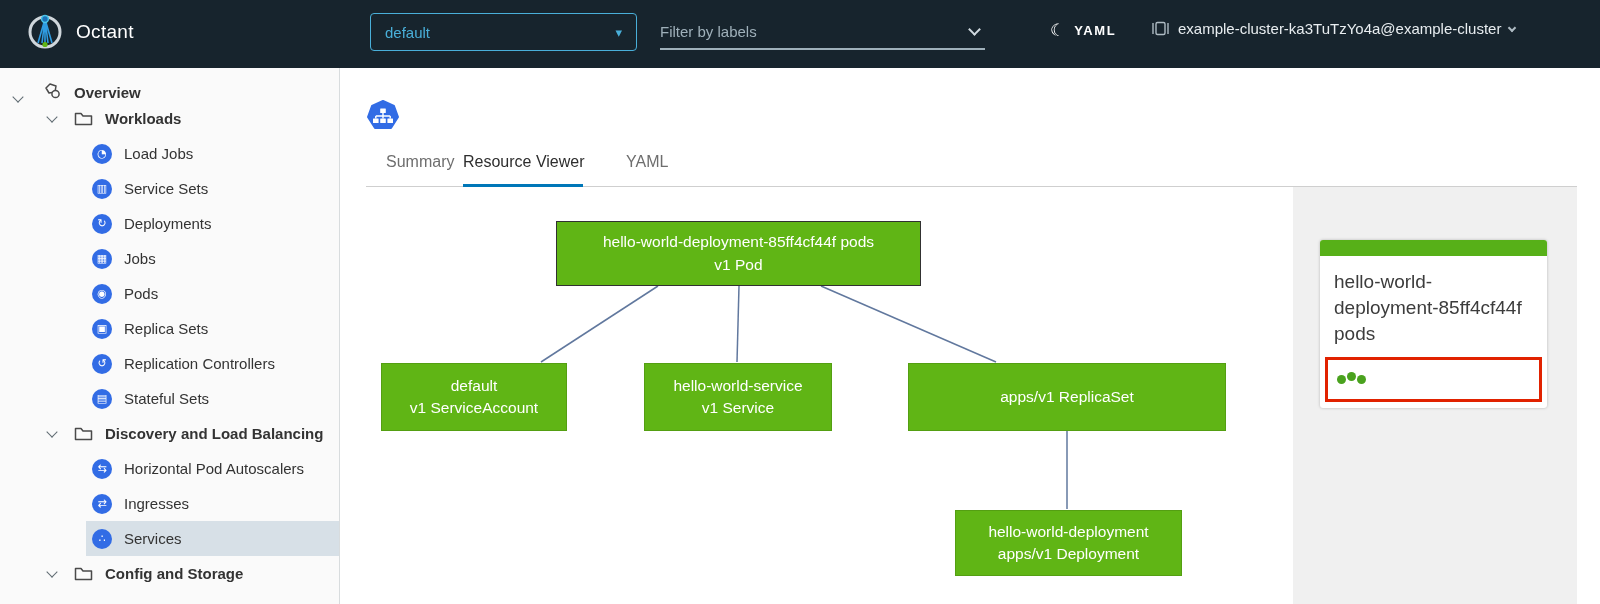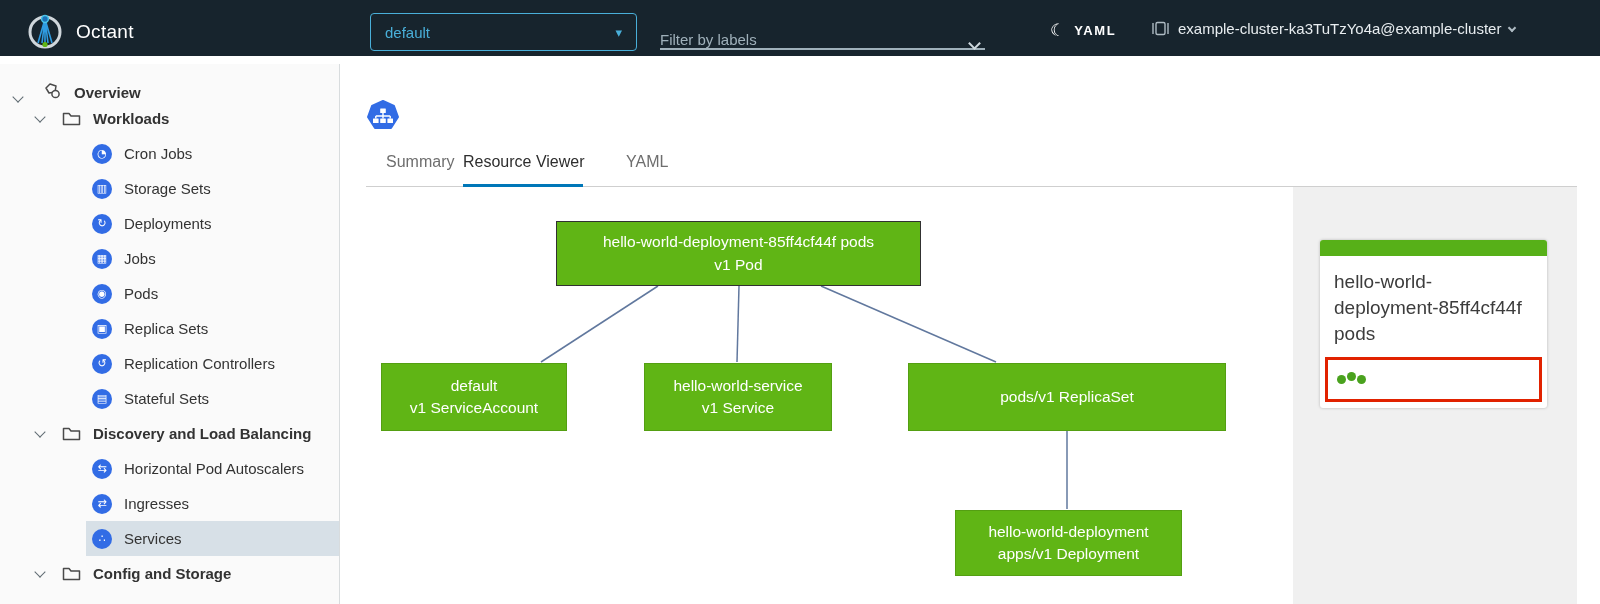--- a/index.html
+++ b/index.html
@@ -1,34 +1,34 @@
 <!DOCTYPE html>
 <html><head>
 <meta charset="utf-8">
 <style>
   * { margin:0; padding:0; box-sizing:border-box; }
   html,body { width:1600px; height:604px; overflow:hidden;
     font-family:"Liberation Sans", sans-serif; background:#fff; }
   body { position:relative; }
 
   
-  .header { position:absolute; left:0; top:0; width:1600px; height:56px;
+  .header { position:absolute; left:0; top:0; width:1600px; height:68px;
     background:#17242d; z-index:5; }
   .brand { position:absolute; left:26px; top:13px; display:flex; align-items:center; }
   .logo { width:38px; height:38px; }
   .brand-label { color:#fff; font-size:19px; margin-left:12px; letter-spacing:.3px; }
 
   .ns-select { position:absolute; left:370px; top:13px; width:267px; height:38px;
     border:1px solid #49afd9; border-radius:4px; display:flex; align-items:center;
     padding:0 14px; cursor:pointer; }
   .ns-value { color:#49afd9; font-size:15px; flex:1; }
   .ns-caret { color:#49afd9; font-size:13px; }
 
   .filter { position:absolute; left:660px; top:14px; width:325px; height:36px;
-    border-bottom:2px solid #9fb0ba; display:flex; align-items:flex-end; }
+    border-bottom:2px solid #9fb0ba; display:flex; align-items:center; }
   .filter input { flex:1; background:transparent; border:none; outline:none;
     font-size:15px; color:#dfe7ec; font-family:"Liberation Sans",sans-serif; }
   .filter input::placeholder { color:#9fb0ba; opacity:1; }
   .chev-down { width:9px; height:9px; border-right:2px solid #cfd9df;
     border-bottom:2px solid #cfd9df; transform:rotate(45deg); margin:-4px 6px 0 0; }
 
   .theme-toggle { position:absolute; left:1050px; top:20px; display:flex;
     align-items:center; color:#fff; cursor:pointer; }
   .moon { font-size:17px; margin-right:9px; }
   .theme-label { font-size:13px; font-weight:bold; letter-spacing:1.6px; }
@@ -44,21 +44,21 @@
   .sidebar { position:absolute; left:0; top:64px; width:340px; height:540px;
     background:#fafafa; border-right:1px solid #d8dcde; z-index:4; padding-top:2px; }
   .srow { height:35px; display:flex; align-items:center; font-size:15px;
     color:#333; cursor:pointer; white-space:nowrap; }
   .srow.group { font-weight:bold; }
   .tree-chev { width:8px; height:8px; border-right:1.5px solid #5f6b72;
     border-bottom:1.5px solid #5f6b72; transform:rotate(45deg);
     margin:-4px 0 0 0; flex:none; }
   .lvl0 { padding-left:14px;align-items:flex-end; }
   .lvl0 .tree-chev { margin-right:20px; }
-  .lvl1 { padding-left:36px; }
+  .lvl1 { padding-left:48px; }
   .lvl1 .tree-chev { margin-right:18px; }
   .lvl2 { padding-left:92px; }
   .gicon { flex:none; margin-right:12px; }
   .kicon { flex:none; width:20px; height:20px; border-radius:50%; background:#326ce5;
     color:#fff; font-size:11px; line-height:20px; text-align:center;
     margin-right:12px; font-family:"DejaVu Sans",sans-serif; }
   .srow.selected { background:linear-gradient(to right, transparent 86px, #d7e0e7 86px); }
 
   
   .main-title { position:absolute; left:367px; top:100px; display:flex;
@@ -159,25 +159,25 @@
   <div class="srow group lvl1">
     <span class="tree-chev"></span>
     <svg class="gicon" width="19" height="17" viewBox="0 0 19 17">
       <path d="M1.5 14.5 v-11 h5.5 l2 2.5 h8.5 v8.5 z" fill="none" stroke="#4a4a4a" stroke-width="1.5" stroke-linejoin="round"></path>
     </svg>
     <span>Workloads</span>
   </div>
 
   <div class="srow lvl2">
     <span class="kicon">◔</span>
-    <span>Cron Jobs</span>
+    <span>Load Jobs</span>
   </div>
   <div class="srow lvl2">
     <span class="kicon">▥</span>
-    <span>Storage Sets</span>
+    <span>Service Sets</span>
   </div>
   <div class="srow lvl2">
     <span class="kicon">↻</span>
     <span>Deployments</span>
   </div>
   <div class="srow lvl2">
     <span class="kicon">▦</span>
     <span>Jobs</span>
   </div>
   <div class="srow lvl2">
@@ -257,21 +257,21 @@
 </div>
 <div class="gnode n-sa">
   <span>default</span>
   <span>v1 ServiceAccount</span>
 </div>
 <div class="gnode n-svc">
   <span>hello-world-service</span>
   <span>v1 Service</span>
 </div>
 <div class="gnode n-rs">
-  <span>pods/v1 ReplicaSet</span>
+  <span>apps/v1 ReplicaSet</span>
 </div>
 <div class="gnode n-dep">
   <span>hello-world-deployment</span>
   <span>apps/v1 Deployment</span>
 </div>
 
 <div class="panel">
   <div class="mini-card">
     <div class="mini-bar"></div>
     <div class="mini-title">hello-world-deployment-85ff4cf44f pods</div>

